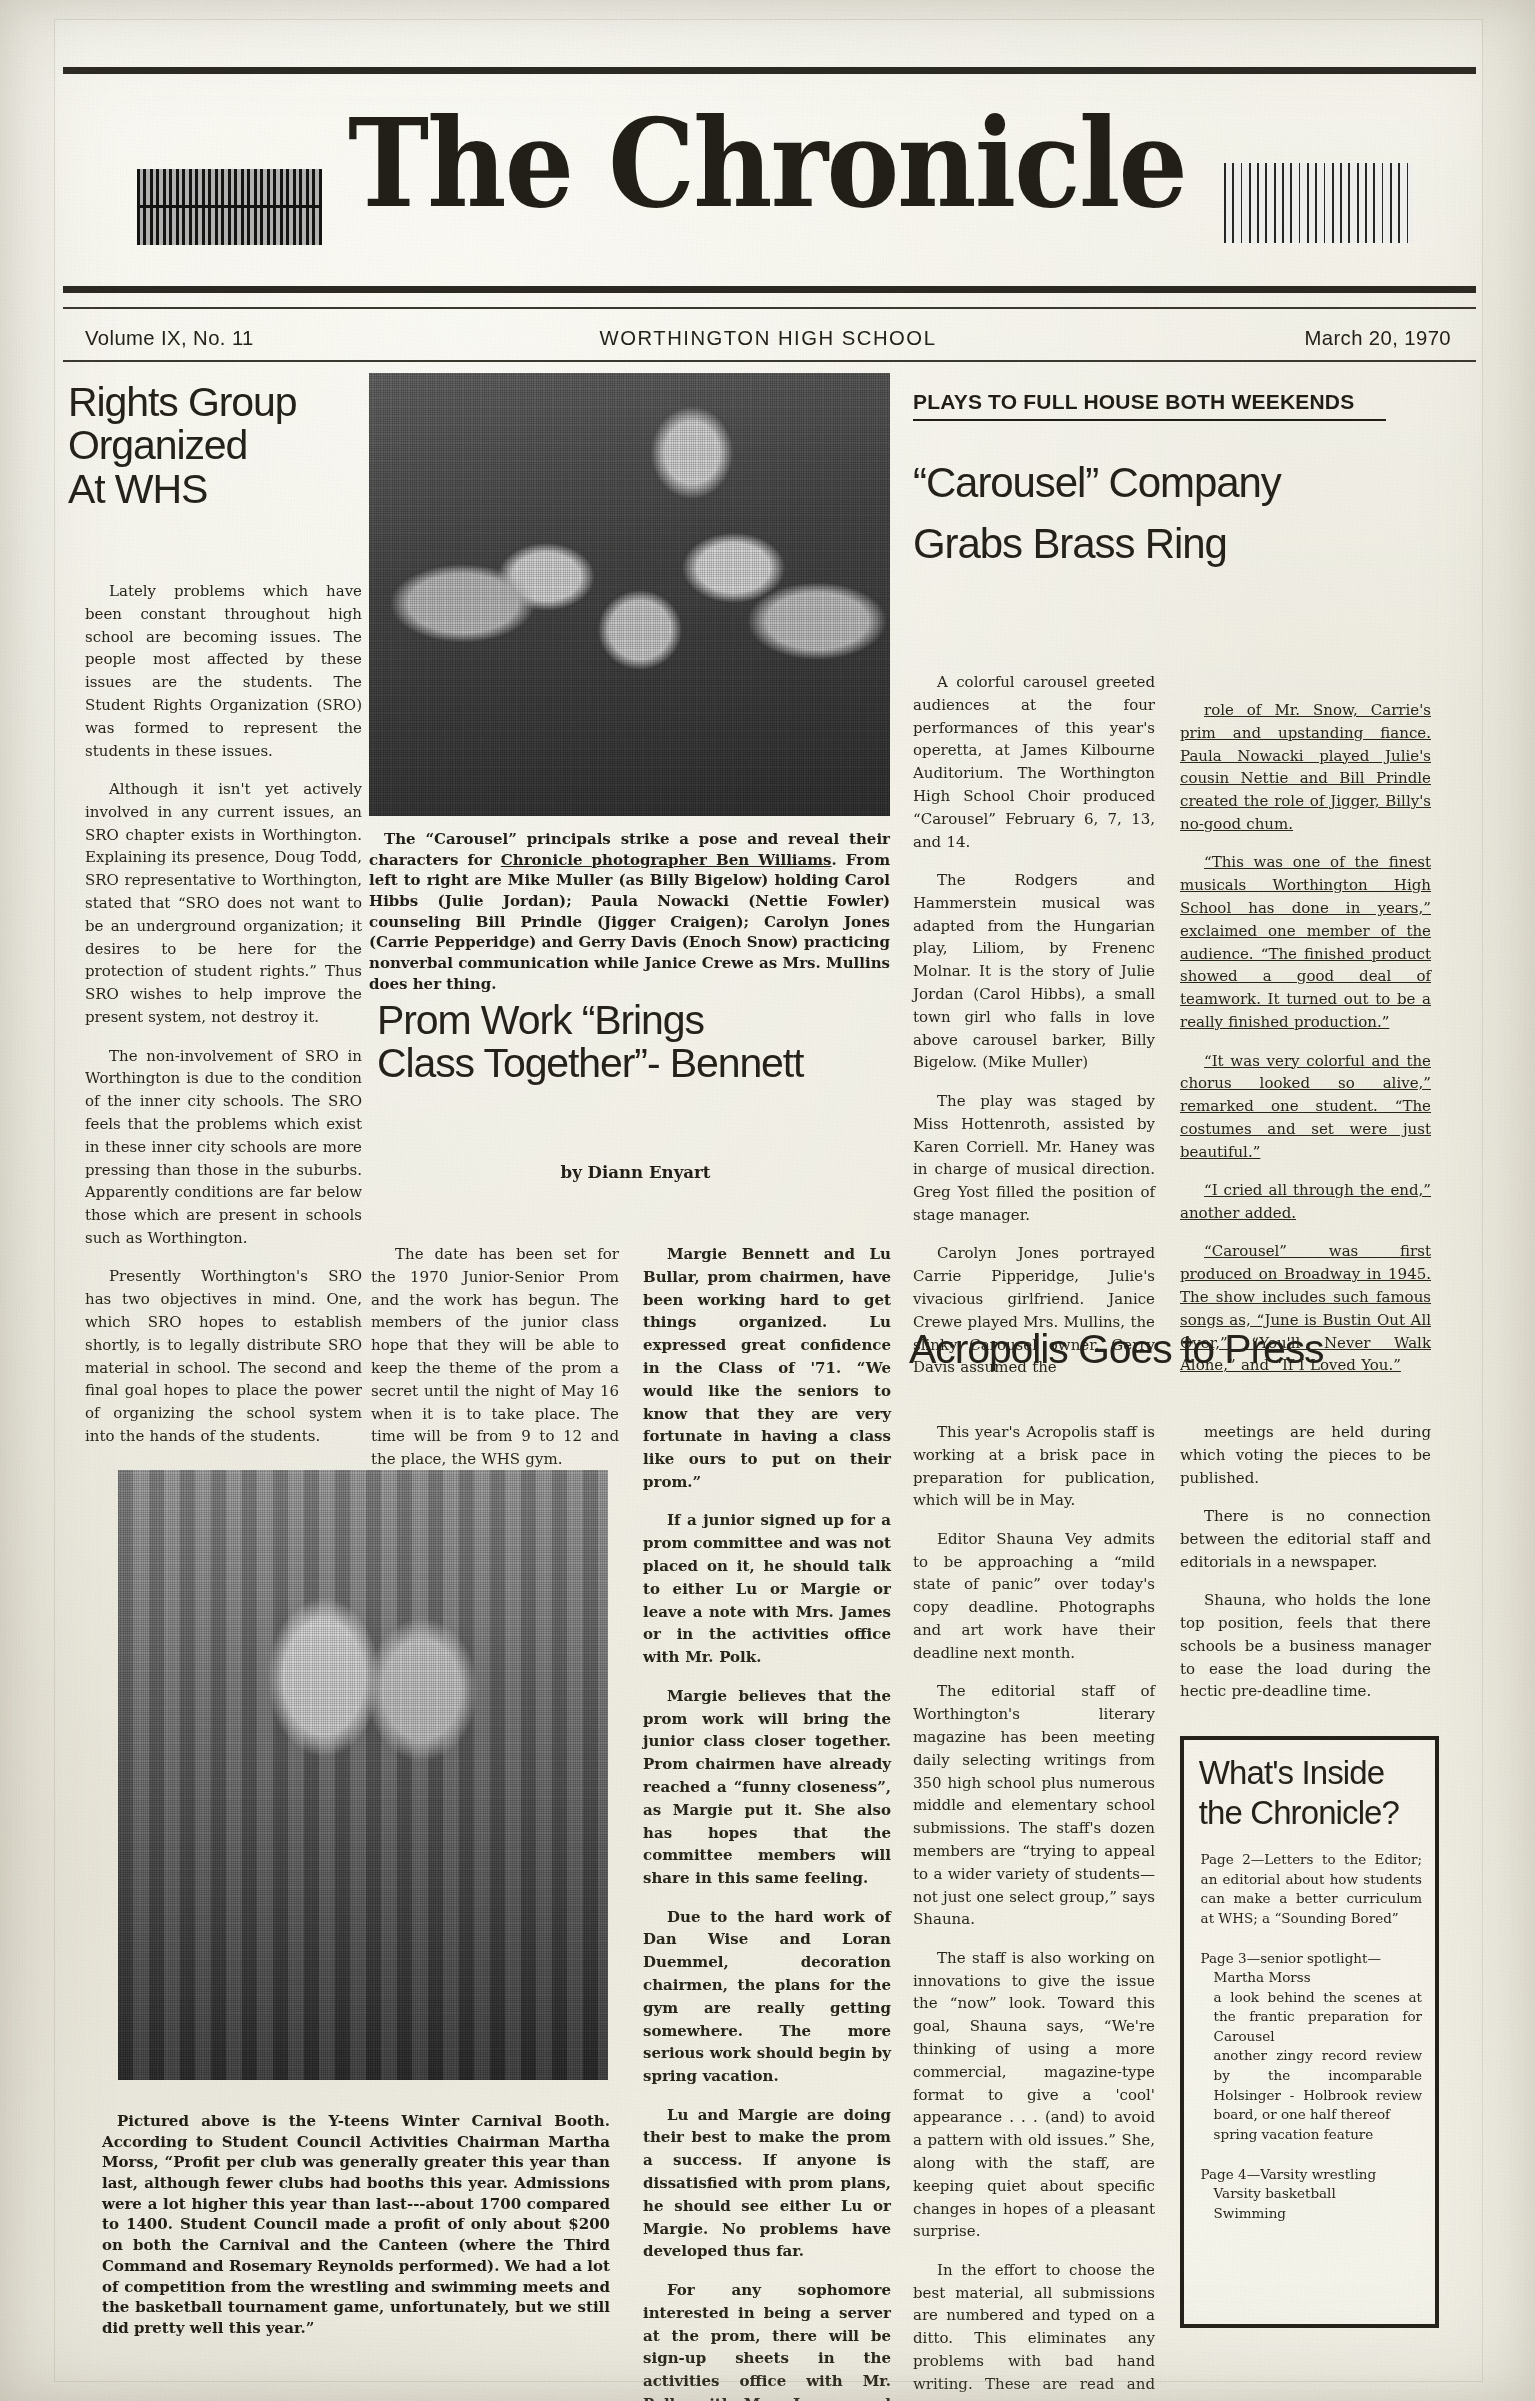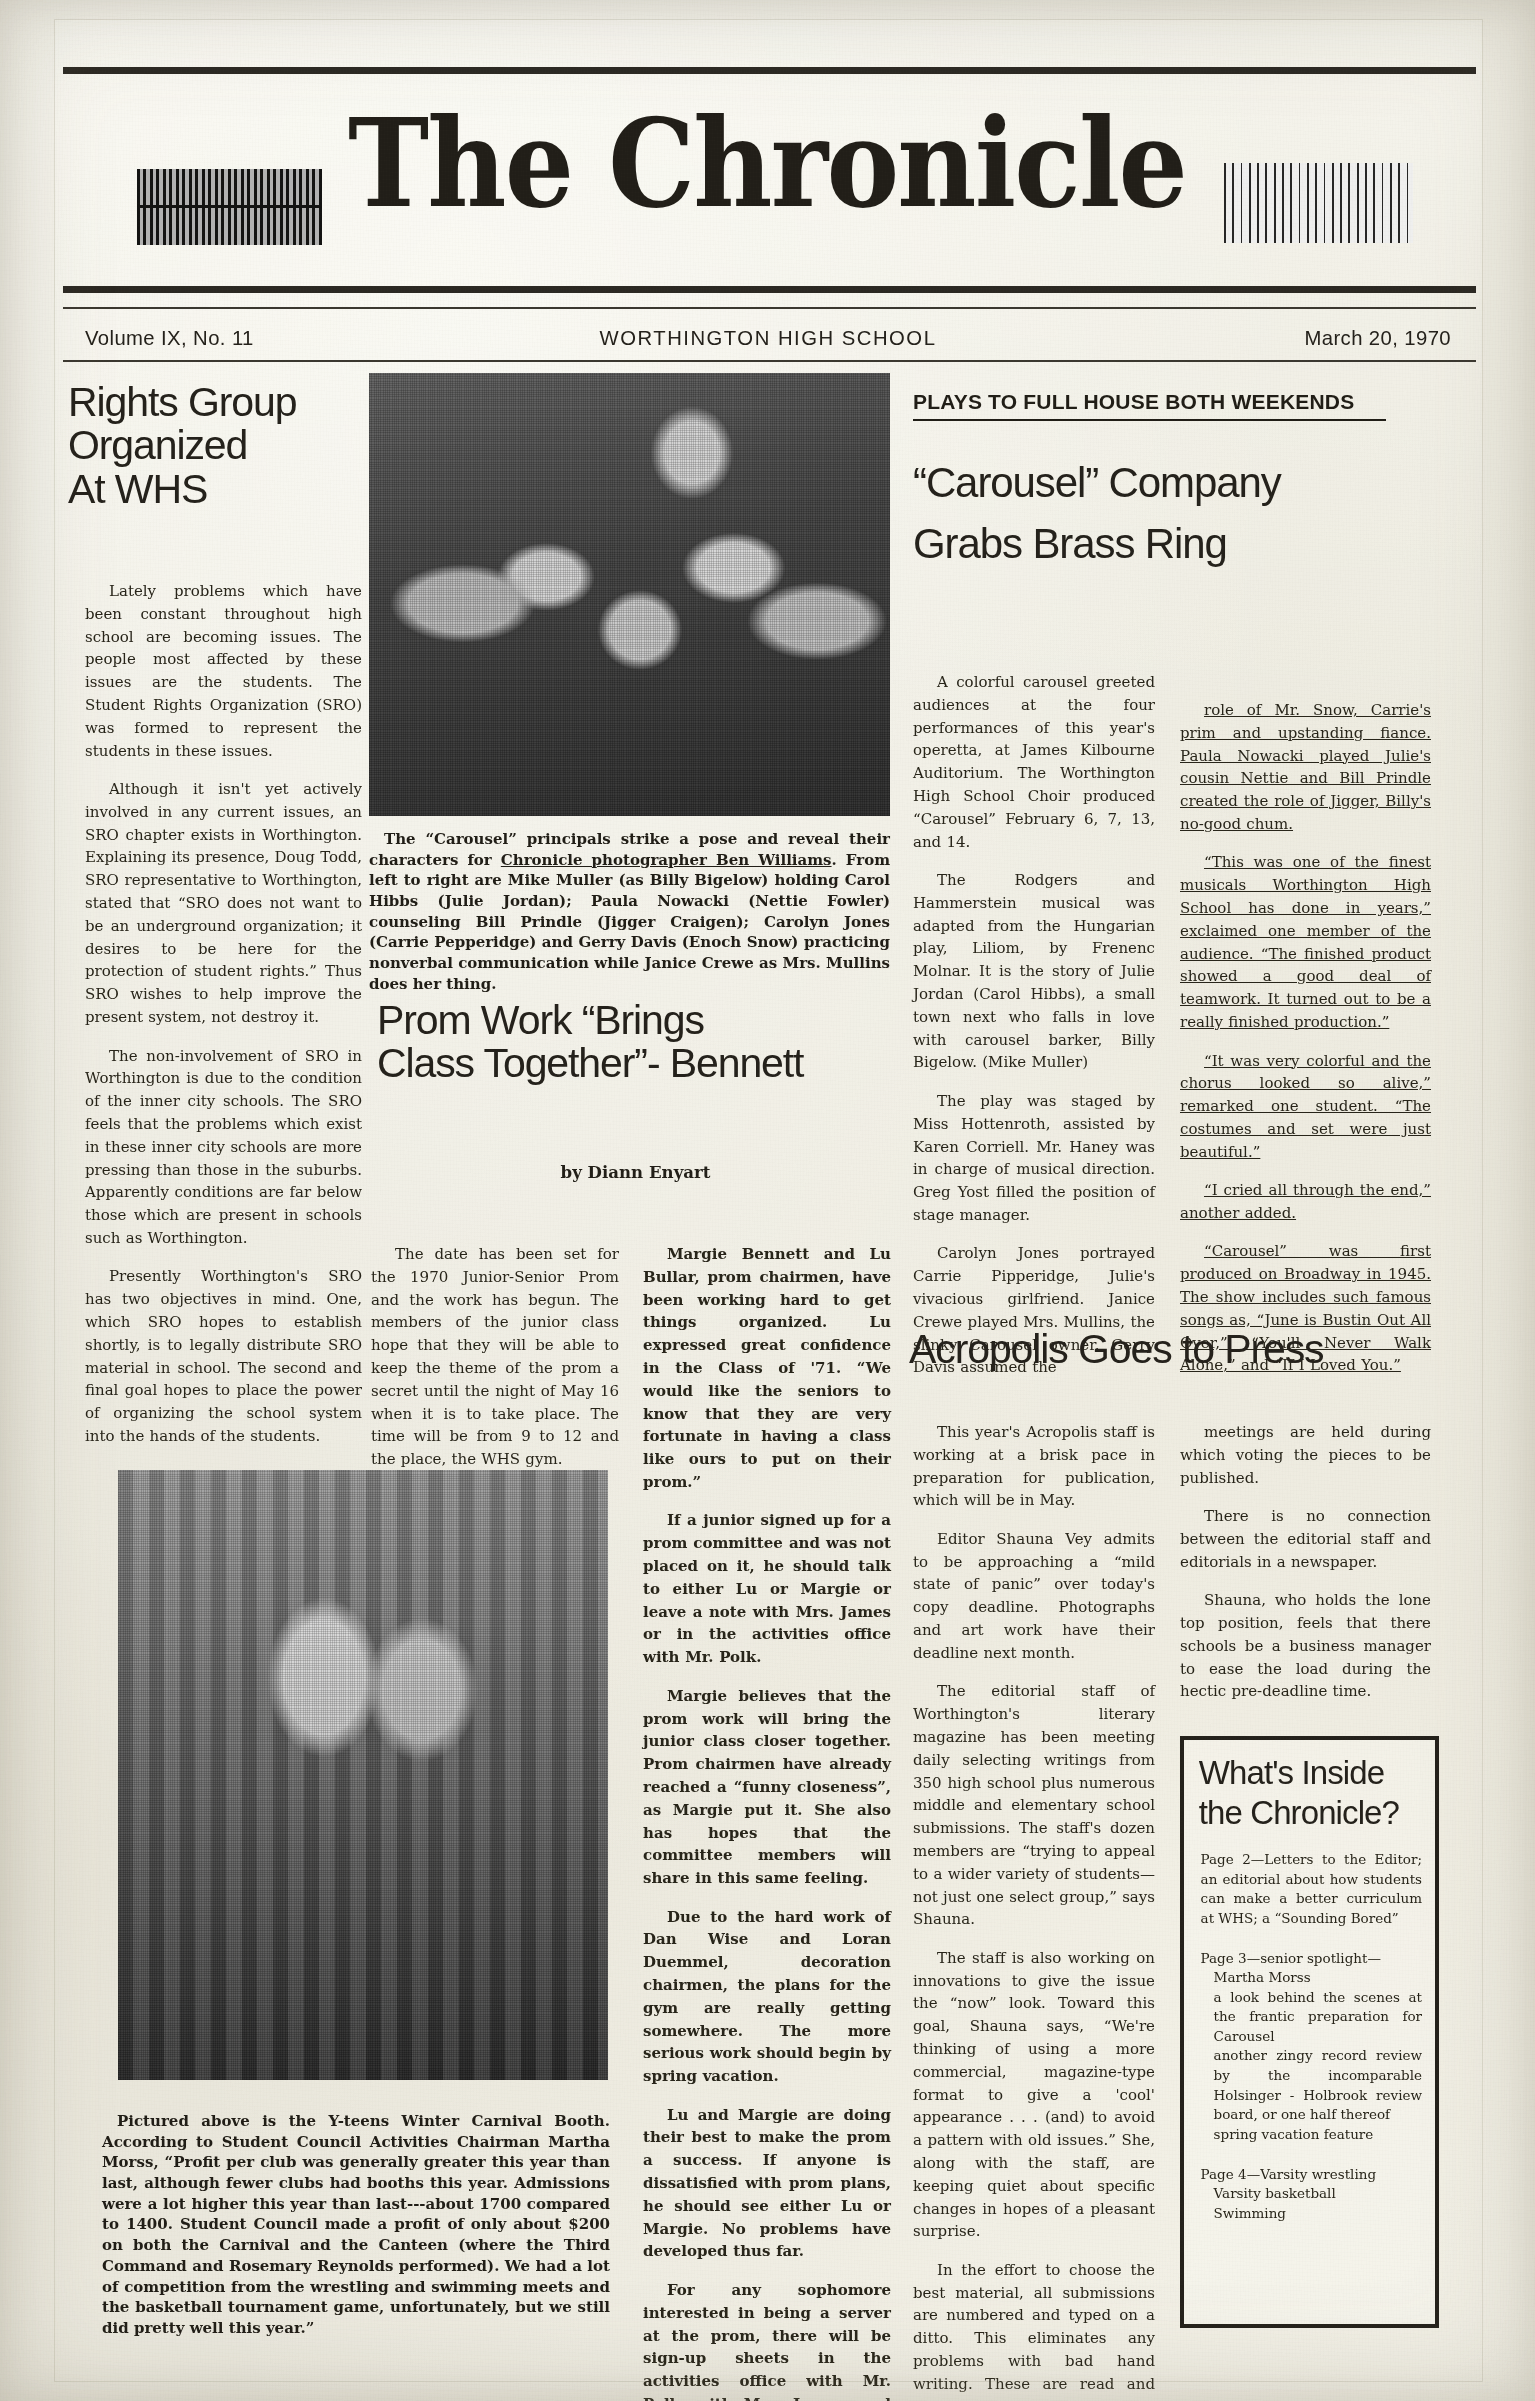--- a/index.html
+++ b/index.html
@@ -216,21 +216,21 @@
 
   <div id="kicker-plays">PLAYS TO FULL HOUSE BOTH WEEKENDS</div>
 
   <div class="col hl" style="left:913px;top:443px;width:517px;font-size:42px;margin-top:18px;">
     <div>“Carousel”   Company</div>
     <div style="margin-top:16.6px;">Grabs Brass Ring</div>
   </div>
 
   <div class="col body-col" id="carousel-col1" style="left:913px;top:671px;width:242px;">
       <p>A colorful carousel greeted audiences at the four performances of this year's operetta, at James Kilbourne Auditorium. The Worthington High School Choir produced “Carousel” February 6, 7, 13, and 14.</p>
-      <p>The Rodgers and Hammerstein musical was adapted from the Hungarian play, Liliom, by Frenenc Molnar. It is the story of Julie Jordan (Carol Hibbs), a small town next who falls in love with carousel barker, Billy Bigelow. (Mike Muller)</p>
+      <p>The Rodgers and Hammerstein musical was adapted from the Hungarian play, Liliom, by Frenenc Molnar. It is the story of Julie Jordan (Carol Hibbs), a small town girl who falls in love above carousel barker, Billy Bigelow. (Mike Muller)</p>
       <p>The play was staged by Miss Hottenroth, assisted by Karen Corriell. Mr. Haney was in charge of musical direction. Greg Yost filled the position of stage manager.</p>
       <p>Carolyn Jones portrayed Carrie Pipperidge, Julie's vivacious girlfriend. Janice Crewe played Mrs. Mullins, the slinky Carousel owner. Gerry Davis assumed the</p>
     </div>
   <div class="col body-col" id="carousel-col2" style="left:1180px;top:699px;width:251px;text-decoration:underline;">
       <p>role of Mr. Snow, Carrie's prim and upstanding fiance. Paula Nowacki played Julie's cousin Nettie and Bill Prindle created the role of Jigger, Billy's no-good chum.</p>
       <p>“This was one of the finest musicals Worthington High School has done in years,” exclaimed one member of the audience. “The finished product showed a good deal of teamwork. It turned out to be a really finished production.”</p>
       <p>“It was very colorful and the chorus looked so alive,” remarked one student. “The costumes and set were just beautiful.”</p>
       <p>“I cried all through the end,” another added.</p>
       <p>“Carousel” was first produced on Broadway in 1945. The show includes such famous songs as, “June is Bustin Out All Over,” “You'll Never Walk Alone,” and “If I Loved You.”</p>
     </div>

